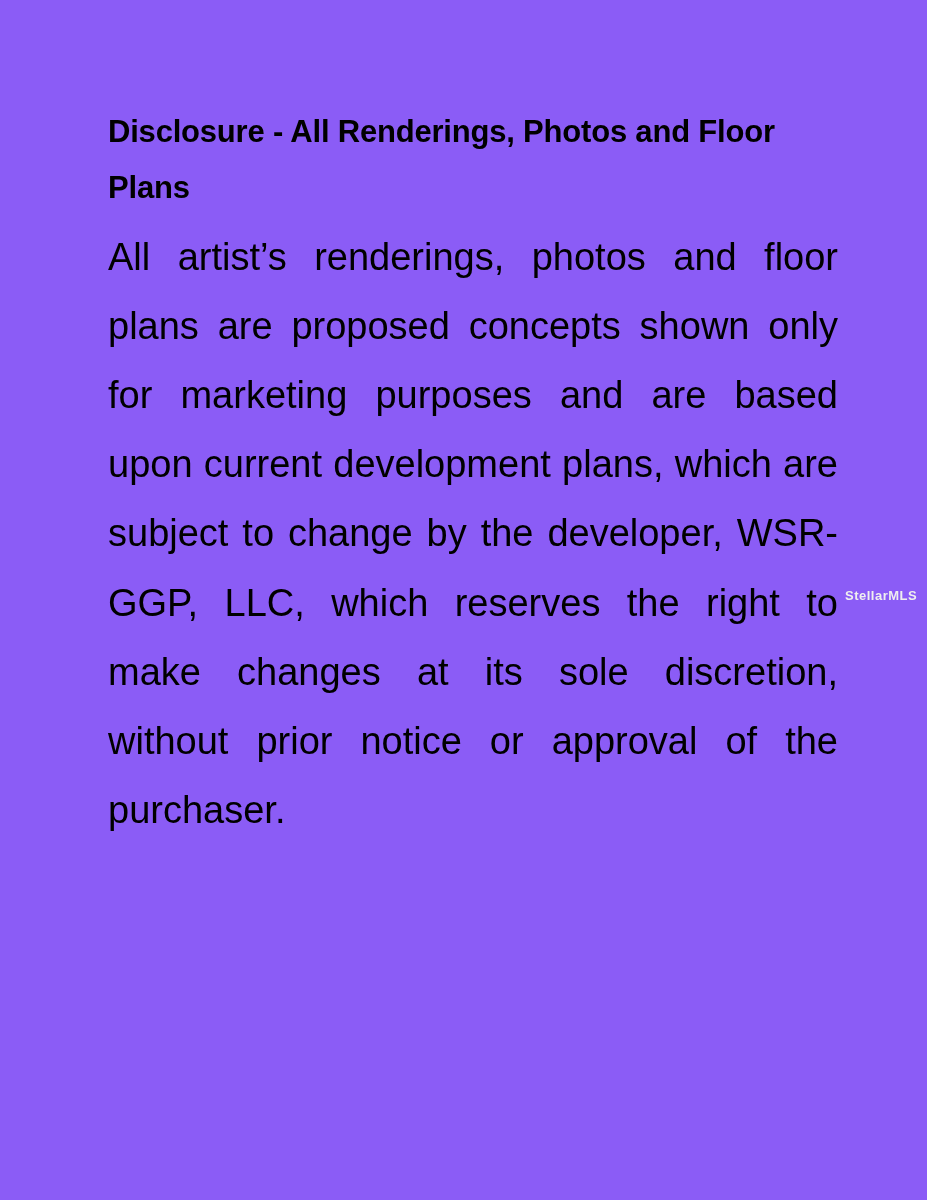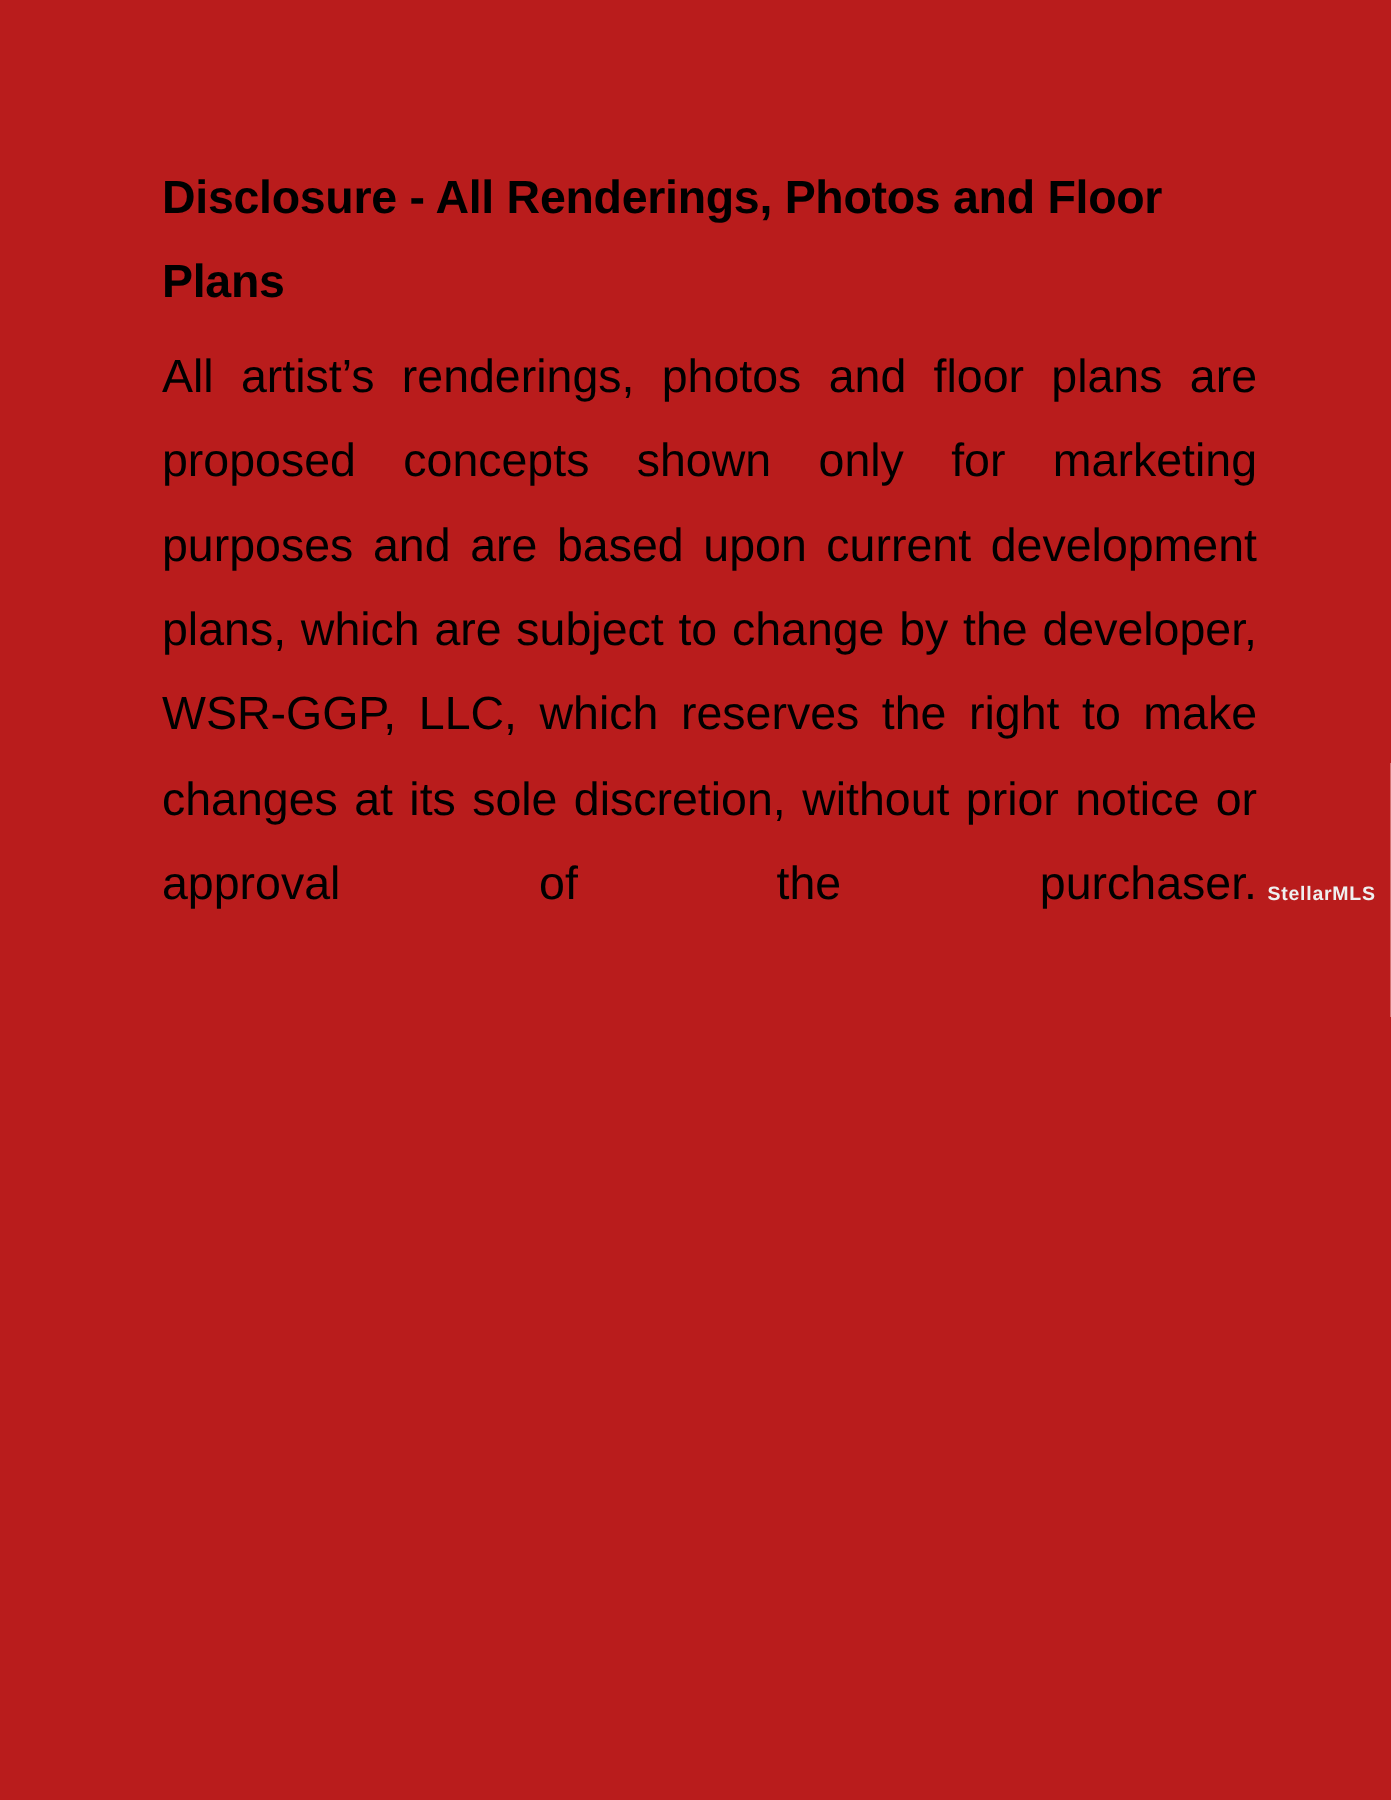--- a/index.html
+++ b/index.html
@@ -12,38 +12,38 @@
     height: 1200px;
     font-family: "Liberation Sans", sans-serif;
     color: #000000;
     position: relative;
     overflow: hidden;
   }
   .page {
     position: relative;
     width: 927px;
     height: 1200px;
-    background: #b91c1c;
+    background: #8b5cf6;
   }
   .content {
     position: absolute;
     left: 108px;
     top: 104px;
     width: 732px;
   }
   .doc-title {
     font-size: 31px;
     font-weight: bold;
     line-height: 1.82;
     letter-spacing: -0.2px;
     margin: 0 0 6px 0;
     width: 700px;
   }
   .doc-body {
-    font-size: 31px;
+    font-size: 38px;
     font-weight: normal;
     line-height: 1.82;
     text-align: justify;
     text-justify: inter-word;
     margin: 0;
     width: 730px;
     letter-spacing: 0px;
   }
   
   .doc-body::after {

